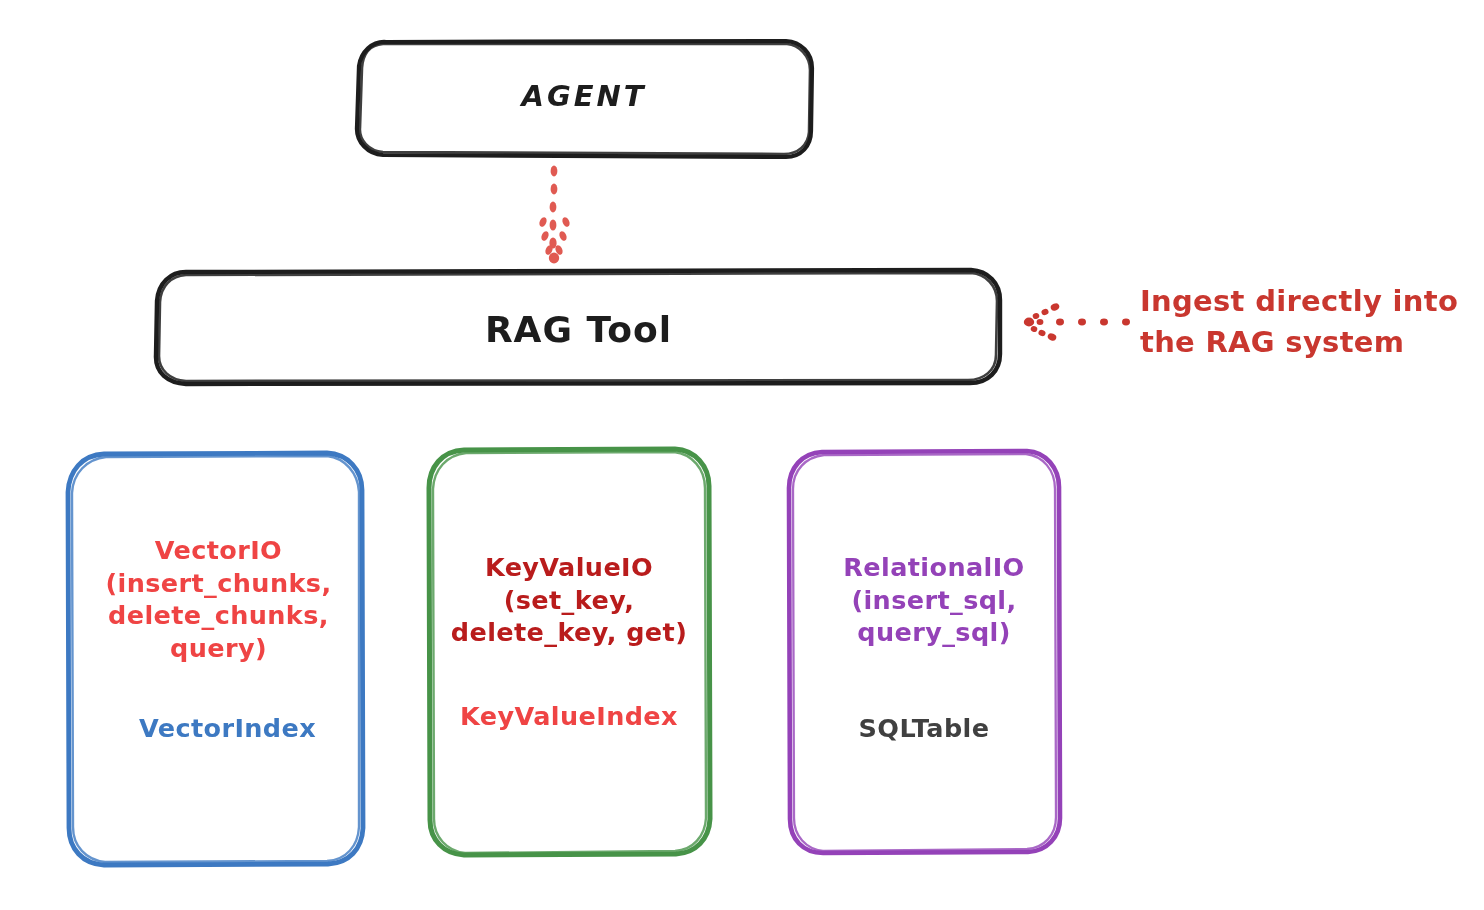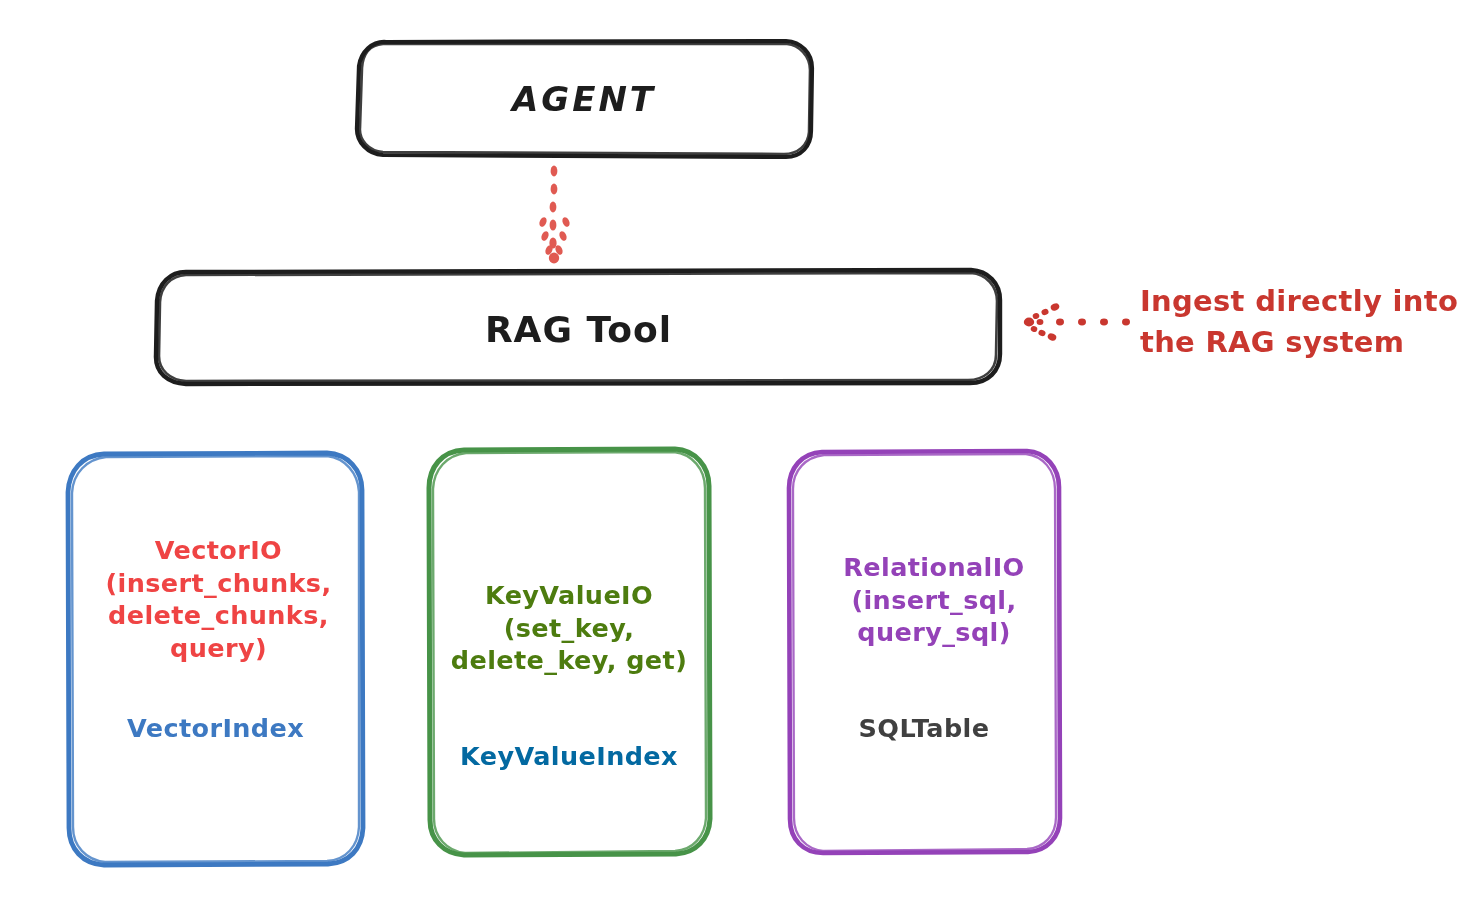--- a/index.html
+++ b/index.html
@@ -36,21 +36,21 @@
     font-family: "DejaVu Sans", sans-serif;
     font-weight: 700;
     font-style: italic;
     color: #1d1d1d;
   }
 
   #agent-label {
     left: 358px;
     top: 78px;
     width: 452px;
-    font-size: 34px;
+    font-size: 29px;
     letter-spacing: 3px;
   }
 
   #ragtool-label {
     left: 157px;
     top: 307px;
     width: 843px;
     font-size: 36px;
     font-style: normal;
     letter-spacing: 1px;
@@ -63,37 +63,37 @@
     letter-spacing: 0.4px;
   }
 
   #vectorio-api-label {
     left: 71px;
     top: 534px;
     width: 295px;
     color: #ef4444;
   }
   #vectorio-index-label {
-    left: 68px;
+    left: 80px;
     top: 712px;
     width: 295px;
     color: #3d79c2;
   }
 
   #keyvalueio-api-label {
     left: 420px;
-    top: 579px;
+    top: 551px;
     width: 298px;
-    color: #4d7c0f;
+    color: #b91c1c;
   }
   #keyvalueio-index-label {
     left: 420px;
-    top: 740px;
+    top: 700px;
     width: 298px;
-    color: #0369a1;
+    color: #ef4444;
   }
 
   #relationalio-api-label {
     left: 788px;
     top: 551px;
     width: 292px;
     color: #9442b8;
   }
   #relationalio-index-label {
     left: 788px;

